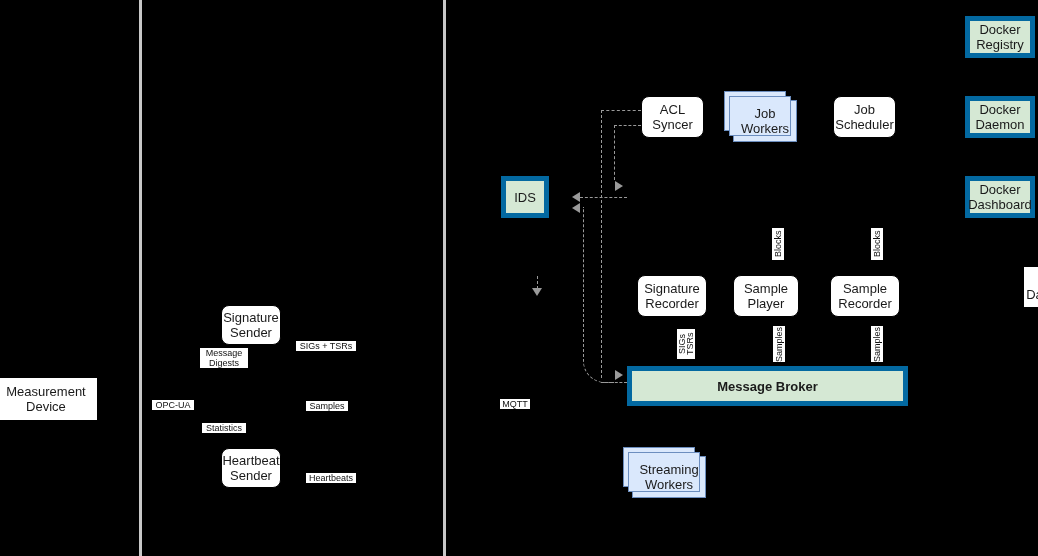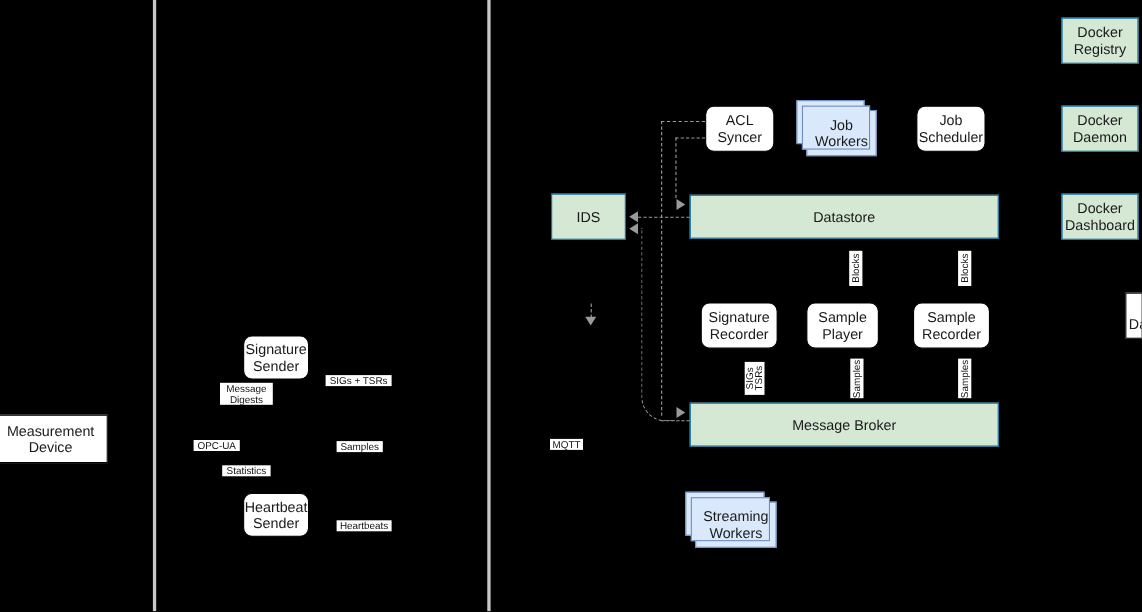--- a/index.html
+++ b/index.html
@@ -35,21 +35,21 @@
   }
   
   .n-white-sharp {
     background: #ffffff;
     border: 1px solid #000000;
     border-radius: 0;
   }
   
   .n-green {
     background: #d5e8d4;
-    border: 1px solid #0369a1;
+    border: 5px solid #0369a1;
     border-radius: 0;
     text-align: center;
   }
   
   .n-blue {
     background: #dae8fc;
     border: 1px solid #6c8ebf;
     border-radius: 0;
   }
   
@@ -142,66 +142,65 @@
   <div class="node n-white-sharp" style="left:-6px; top:377px; width:104px; height:44px;">Measurement
 Device</div>
 
   <div class="node n-white" style="left:221px; top:305px; width:60px; height:40px;">Signature
 Sender</div>
 
 
   <div class="node n-white" style="left:221px; top:448px; width:60px; height:40px;">Heartbeat
 Sender</div>
 
-  <div class="edge-label" style="left:152px; top:400px; width:40px;margin-left:24px;">OPC-UA</div>
+  <div class="edge-label" style="left:152px; top:400px; width:40px;">OPC-UA</div>
   <div class="edge-label" style="left:200px; top:348px; width:46px;">Message
 Digests</div>
   <div class="edge-label" style="left:202px; top:423px; width:42px;">Statistics</div>
   <div class="edge-label" style="left:296px; top:341px; width:58px;">SIGs + TSRs</div>
   <div class="edge-label" style="left:306px; top:401px; width:40px;">Samples</div>
   <div class="edge-label" style="left:306px; top:473px; width:48px;">Heartbeats</div>
 
-  <div class="node n-green" style="left:501px; top:176px; width:68px; height:42px;">IDS</div>
+  <div class="node n-green" style="left:501px; top:176px; width:48px; height:42px;">IDS</div>
 
 
 
   <div class="edge-label" style="left:500px; top:399px; width:28px;">MQTT</div>
 
   <div class="dash-v" style="left:537px; top:276px; height:13px;"></div>
   <div class="arrow arrow-d" style="left:532px; top:288px;"></div>
 
   <div class="node n-white" style="left:641px; top:96px; width:63px; height:42px;">ACL
 Syncer</div>
 
   <div class="node n-blue stacked" style="left:733px; top:100px; width:64px; height:42px;">Job
 Workers</div>
 
   <div class="node n-white" style="left:833px; top:96px; width:63px; height:42px;">Job
 Scheduler</div>
 
-  <div class="node n-green" style="left:627px; top:177px; width:281px; height:40px;">Datastore</div>
 
   <div class="edge-label vertical" style="left:772px; top:228px; height:32px;">Blocks</div>
   <div class="edge-label vertical" style="left:871px; top:228px; height:32px;">Blocks</div>
 
   <div class="node n-white" style="left:637px; top:275px; width:70px; height:42px;">Signature
 Recorder</div>
 
   <div class="node n-white" style="left:733px; top:275px; width:66px; height:42px;">Sample
 Player</div>
 
   <div class="node n-white" style="left:830px; top:275px; width:70px; height:42px;">Sample
 Recorder</div>
 
   <div class="edge-label vertical" style="left:677px; top:329px; height:30px; line-height:8px;">SIGs
 TSRs</div>
   <div class="edge-label vertical" style="left:773px; top:326px; height:36px;">Samples</div>
   <div class="edge-label vertical" style="left:871px; top:326px; height:36px;">Samples</div>
 
-  <div class="node n-green" style="left:627px; top:366px; width:281px; height:40px;">Message Broker</div>
+  <div class="node n-green" style="left:627px; top:366px; width:281px; height:40px;font-weight:bold;">Message Broker</div>
 
   <div class="node n-blue stacked" style="left:632px; top:456px; width:74px; height:42px;">Streaming
 Workers</div>
 
 
 
   <div class="node n-green" style="left:965px; top:16px; width:70px; height:42px;">Docker
 Registry</div>
 
   <div class="node n-green" style="left:965px; top:96px; width:70px; height:42px;">Docker

